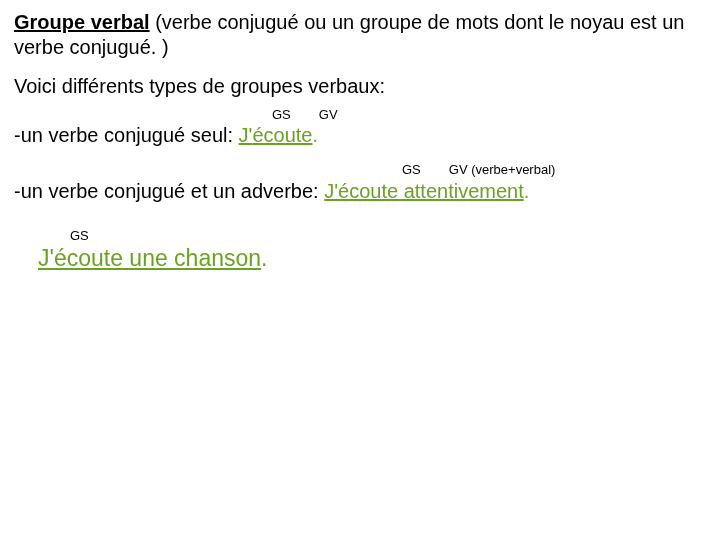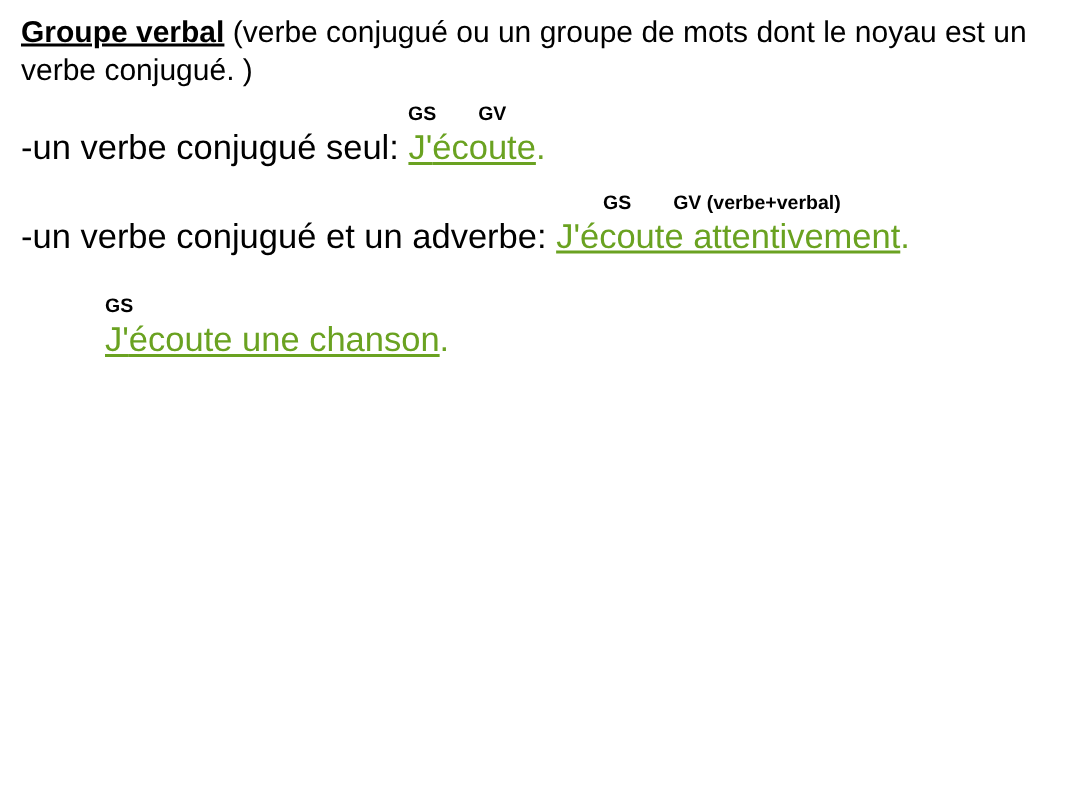--- a/index.html
+++ b/index.html
@@ -33,56 +33,56 @@
   .annot {
     font-size: 13px;
     color: #000;
     margin-top: 8px;
   }
   .annot-row {
     display: flex;
   }
   .annot-row span {
     display: inline-block;
-    font-weight: bold;
   }
   .example {
-    font-size: 23px;
+    font-size: 20px;
     margin-bottom: 4px;
   }
   .green {
     color: #6aa221;
     text-decoration: underline;
   }
   .green-nou {
     color: #6aa221;
   }
   .ex3-block {
     margin-top: 24px;
   }
   .ex3-annot {
     margin-left: 56px;
     font-size: 13px;
     margin-top: 6px;
   }
   .ex3-text {
-    margin-left: 56px;
+    margin-left: 24px;
     font-size: 23px;
   }
 </style>
 </head>
 <body>
 
 <div class="page">
 
   <div class="title-line">
     <span class="title-underline">Groupe verbal</span><span> (verbe conjugué ou un groupe de mots dont le noyau est un</span><br>
     <span>verbe conjugué. )</span>
   </div>
 
+  <div class="intro">Voici différents types de groupes verbaux:</div>
 
   <div class="annot annot-row">
     <span style="width:258px;"></span>
     <span>GS</span>
     <span style="width:28px;"></span>
     <span>GV</span>
   </div>
 
   <div class="example">
     <span>-un verbe conjugué seul: </span><span class="green">J'</span><span class="green">écoute</span><span class="green-nou">.</span>

